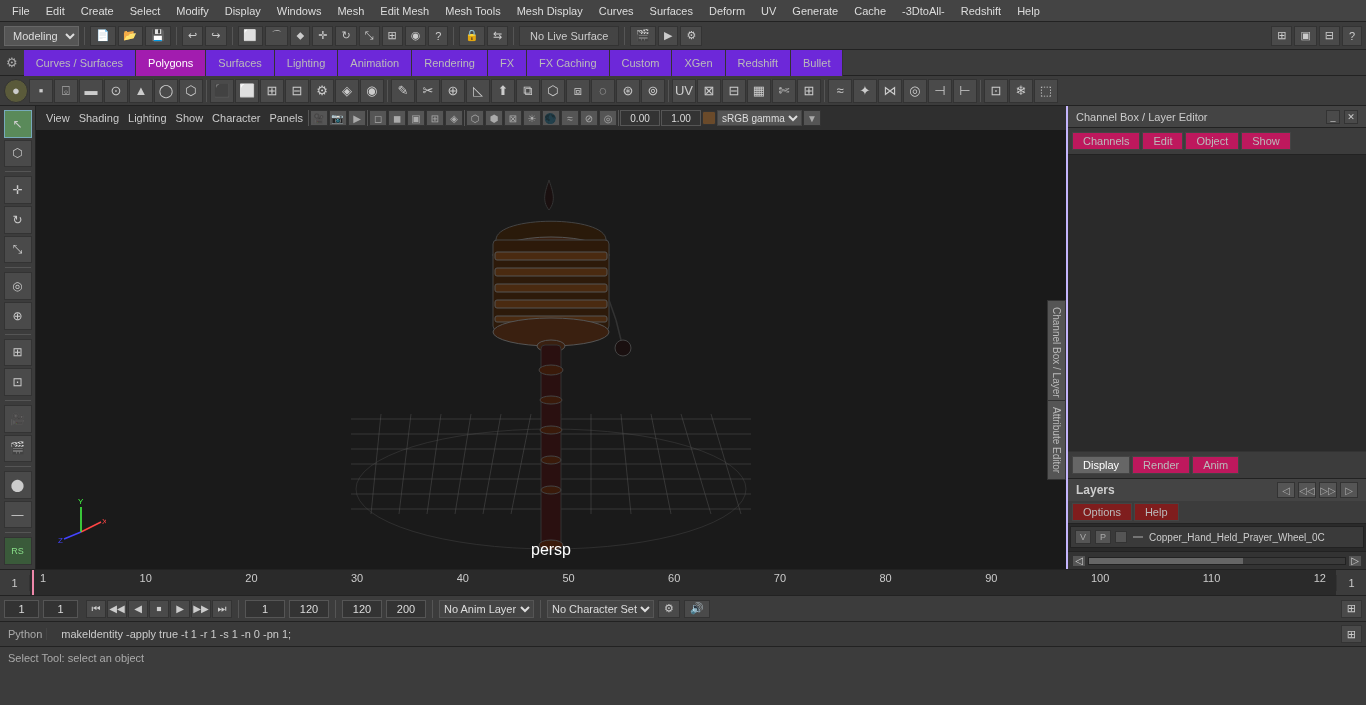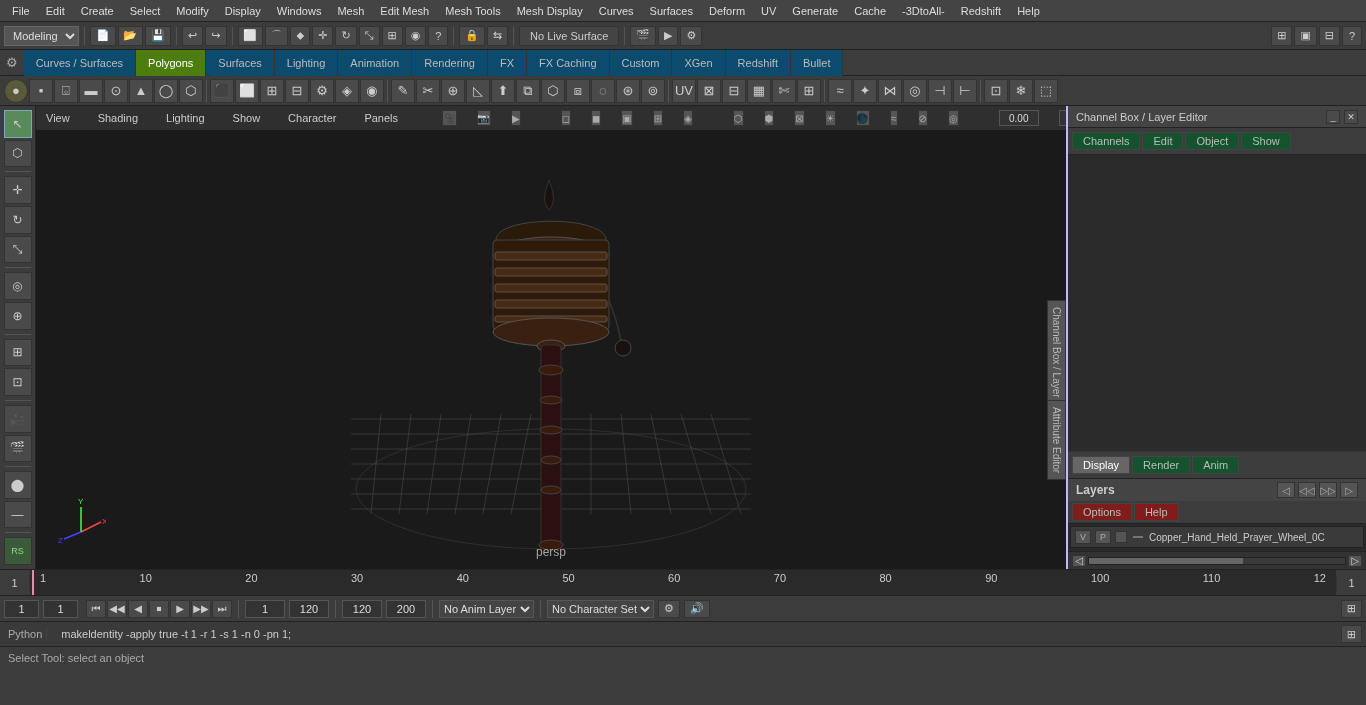--- a/index.html
+++ b/index.html
@@ -11,57 +11,57 @@
 
     
     #toolbar1 { display: flex; align-items: center; background: #3c3c3c; height: 28px; border-bottom: 1px solid #222; padding: 0 4px; gap: 2px; }
     .tb-dropdown { background: #555; border: 1px solid #666; color: #ddd; font-size: 11px; padding: 1px 4px; height: 20px; cursor: pointer; }
     .tb-sep { width: 1px; height: 18px; background: #555; margin: 0 3px; }
     .tb-btn { background: #4a4a4a; border: 1px solid #333; color: #ccc; font-size: 11px; padding: 1px 5px; height: 20px; cursor: pointer; display: flex; align-items: center; justify-content: center; min-width: 20px; }
 
     
     #tab-bar { display: flex; align-items: center; background: #3c3c3c; height: 26px; border-bottom: 1px solid #222; }
     .gear-btn { padding: 2px 6px; color: #aaa; cursor: pointer; font-size: 13px; }
-    .tab { padding: 4px 12px; cursor: pointer; font-size: 11px; color: #bbb; background: #0c4a6e; border-right: 1px solid #333; height: 26px; display: flex; align-items: center; }
-    .tab.active { background: #4d7c0f; color: #fff; }
+    .tab { padding: 4px 12px; cursor: pointer; font-size: 11px; color: #bbb; background: #6d28d9; border-right: 1px solid #333; height: 26px; display: flex; align-items: center; }
+    .tab.active { background: #a21caf; color: #fff; }
 
     
     #icon-toolbar { display: flex; align-items: center; background: #3c3c3c; height: 30px; border-bottom: 1px solid #222; padding: 0 4px; gap: 1px; }
     .icon-btn { width: 24px; height: 24px; background: #4a4a4a; border: 1px solid #333; color: #ccc; display: flex; align-items: center; justify-content: center; cursor: pointer; font-size: 13px; }
     .icon-sep { width: 1px; height: 22px; background: #555; margin: 0 2px; }
 
     
     #main-content { display: flex; height: calc(705px - 22px - 28px - 26px - 30px - 26px - 26px - 22px); }
 
     
     #left-toolbar { width: 36px; background: #3c3c3c; border-right: 1px solid #222; display: flex; flex-direction: column; align-items: center; padding: 4px 0; gap: 2px; }
     .lt-btn { width: 28px; height: 28px; background: #4a4a4a; border: 1px solid #333; color: #ccc; display: flex; align-items: center; justify-content: center; cursor: pointer; font-size: 12px; }
     .lt-btn.active { background: #5a8a5a; border-color: #7ab; }
     .lt-sep { width: 26px; height: 1px; background: #555; margin: 2px 0; }
 
     
     #viewport { flex: 1; background: #1a1a1a; position: relative; overflow: hidden; }
-    #viewport-header { display: flex; align-items: center; background: rgba(50,50,50,0.9); height: 24px; padding: 0 6px; gap: 20px; position: absolute; top: 0; left: 0; right: 0; z-index: 10; }
+    #viewport-header { display: flex; align-items: center; background: rgba(50,50,50,0.9); height: 24px; padding: 0 6px; gap: 1px; position: absolute; top: 0; left: 0; right: 0; z-index: 10; }
     .vh-btn { font-size: 11px; color: #ccc; cursor: pointer; padding: 1px 4px; }
     .vh-sep { width: 1px; height: 16px; background: #555; }
     .vh-small-btn { width: 18px; height: 16px; background: #555; border: 1px solid #333; color: #aaa; font-size: 10px; display: flex; align-items: center; justify-content: center; cursor: pointer; }
     .number-input { background: #333; border: 1px solid #555; color: #ddd; width: 40px; height: 16px; font-size: 10px; text-align: center; padding: 0 2px; }
     .color-space-dropdown { background: #555; border: 1px solid #444; color: #ddd; font-size: 10px; height: 16px; cursor: pointer; }
 
     #viewport-canvas { position: absolute; top: 24px; left: 0; right: 0; bottom: 0; display: flex; align-items: center; justify-content: center; }
-    .persp-label { position: absolute; bottom: 10px; left: 50%; transform: translateX(-50%); color: #a3a3a3; font-size: 12px; text-align: right; }
+    .persp-label { position: absolute; bottom: 10px; left: 50%; transform: translateX(-50%); color: #ffffff; font-size: 16px; text-align: right; }
     .axis-indicator { position: absolute; bottom: 20px; left: 20px; }
 
     
     #right-panel { width: 300px; background: #3c3c3c; border-left: 2px solid #c4b5fd; display: flex; flex-direction: column; }
     #right-panel-header { background: #444; padding: 3px 8px; display: flex; align-items: center; justify-content: space-between; border-bottom: 1px solid #222; height: 22px; }
     .rph-title { font-size: 11px; color: #ccc; }
     .rph-icons { display: flex; gap: 4px; }
     #channel-tabs { display: flex; gap: 2px; padding: 4px; border-bottom: 1px solid #222; }
-    .ch-tab { padding: 2px 10px; background: #14532d; border: 1px solid #444; font-size: 11px; color: #bbb; cursor: pointer; }
+    .ch-tab { padding: 2px 10px; background: #be185d; border: 1px solid #444; font-size: 11px; color: #bbb; cursor: pointer; }
     .ch-tab.active { background: #666; color: #fff; }
     #channel-area { flex: 1; background: #2a2a2a; }
     #layer-section { border-top: 1px solid #333; }
     #layer-header { display: flex; align-items: center; justify-content: space-between; padding: 3px 8px; background: #444; }
     .layer-title { font-size: 12px; color: #ccc; font-weight: bold; }
     .layer-icons { display: flex; gap: 3px; }
     .layer-icon-btn { width: 18px; height: 16px; background: #555; border: 1px solid #333; color: #aaa; font-size: 10px; display: flex; align-items: center; justify-content: center; cursor: pointer; }
     #layer-sub-tabs { display: flex; padding: 2px 4px; background: #3c3c3c; border-bottom: 1px solid #222; gap: 2px; }
     .layer-sub-tab { padding: 2px 10px; background: #7f1d1d; border: 1px solid #444; font-size: 11px; color: #bbb; cursor: pointer; }
     #layer-list { background: #2a2a2a; padding: 2px; }

